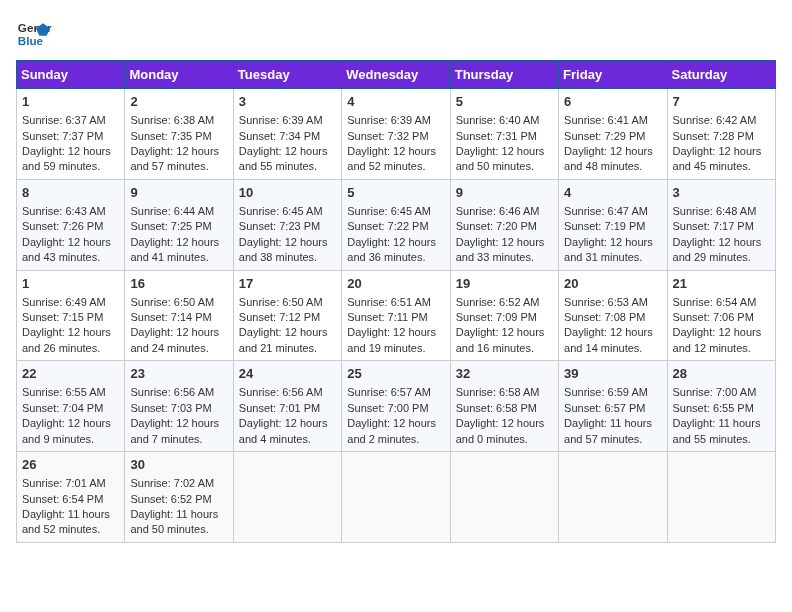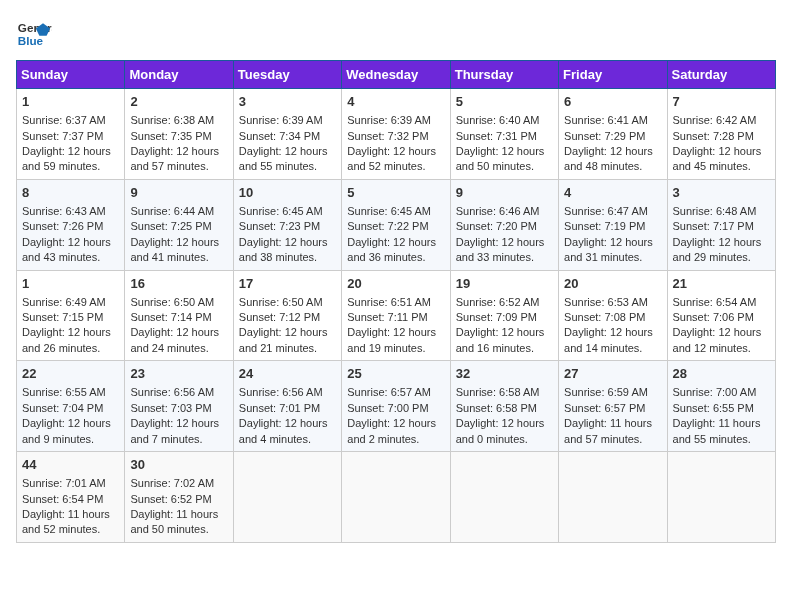--- a/index.html
+++ b/index.html
@@ -129,25 +129,25 @@
         <td><span class="day-number">19</span>Sunrise: 6:52 AM<br>Sunset: 7:09 PM<br>Daylight: 12 hours and 16 minutes.</td>
         <td><span class="day-number">20</span>Sunrise: 6:53 AM<br>Sunset: 7:08 PM<br>Daylight: 12 hours and 14 minutes.</td>
         <td><span class="day-number">21</span>Sunrise: 6:54 AM<br>Sunset: 7:06 PM<br>Daylight: 12 hours and 12 minutes.</td>
       </tr>
       <tr>
         <td><span class="day-number">22</span>Sunrise: 6:55 AM<br>Sunset: 7:04 PM<br>Daylight: 12 hours and 9 minutes.</td>
         <td><span class="day-number">23</span>Sunrise: 6:56 AM<br>Sunset: 7:03 PM<br>Daylight: 12 hours and 7 minutes.</td>
         <td><span class="day-number">24</span>Sunrise: 6:56 AM<br>Sunset: 7:01 PM<br>Daylight: 12 hours and 4 minutes.</td>
         <td><span class="day-number">25</span>Sunrise: 6:57 AM<br>Sunset: 7:00 PM<br>Daylight: 12 hours and 2 minutes.</td>
         <td><span class="day-number">32</span>Sunrise: 6:58 AM<br>Sunset: 6:58 PM<br>Daylight: 12 hours and 0 minutes.</td>
-        <td><span class="day-number">27</span>Sunrise: 6:59 AM<br>Sunset: 6:57 PM<br>Daylight: 11 hours and 57 minutes.</td>
+        <td><span class="day-number">39</span>Sunrise: 6:59 AM<br>Sunset: 6:57 PM<br>Daylight: 11 hours and 57 minutes.</td>
         <td><span class="day-number">28</span>Sunrise: 7:00 AM<br>Sunset: 6:55 PM<br>Daylight: 11 hours and 55 minutes.</td>
       </tr>
       <tr class="empty">
-        <td><span class="day-number">44</span>Sunrise: 7:01 AM<br>Sunset: 6:54 PM<br>Daylight: 11 hours and 52 minutes.</td>
+        <td><span class="day-number">26</span>Sunrise: 7:01 AM<br>Sunset: 6:54 PM<br>Daylight: 11 hours and 52 minutes.</td>
         <td><span class="day-number">30</span>Sunrise: 7:02 AM<br>Sunset: 6:52 PM<br>Daylight: 11 hours and 50 minutes.</td>
         <td></td>
         <td></td>
         <td></td>
         <td></td>
         <td></td>
       </tr>
     </tbody>
 </table>
 

